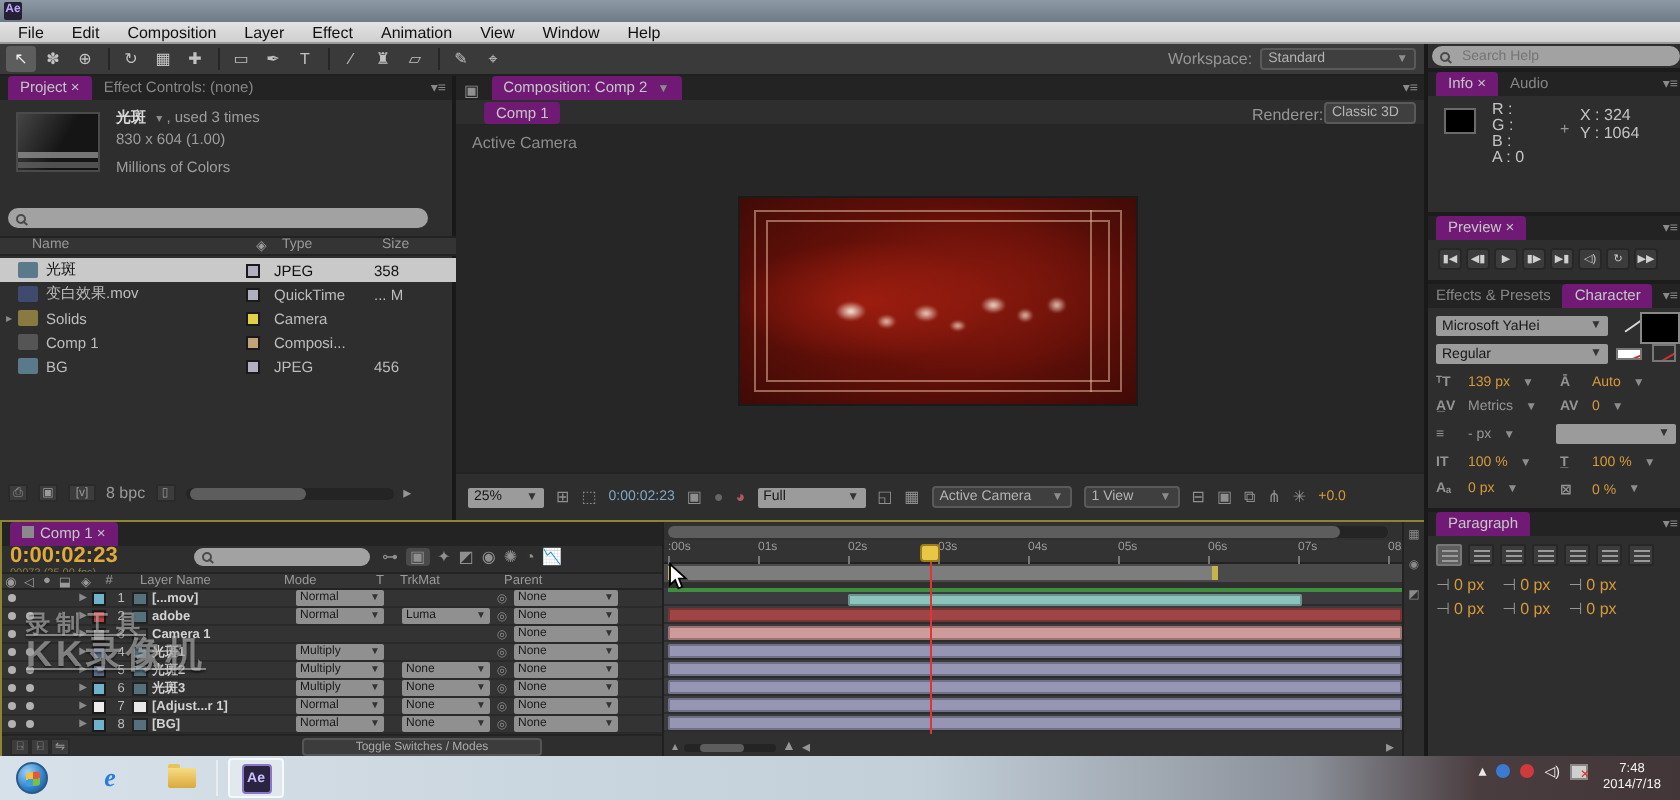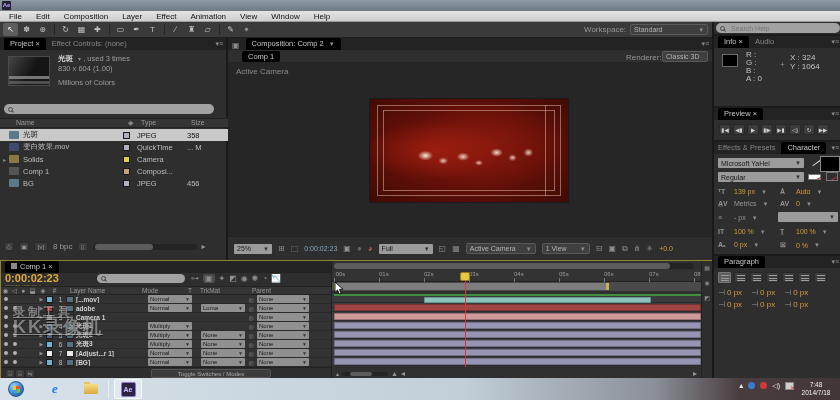--- a/index.html
+++ b/index.html
@@ -29,21 +29,21 @@
   .ddrop { background:#3f3f3f; border:1px solid #5a5a5a; color:#b4b4b4; border-radius:2px;
            display:flex; align-items:center; justify-content:space-between; padding:0 3px; height:11px; font-size:7px; }
   .ldrop { background:#9b9b9b; color:#161616; border-radius:1px; display:flex; align-items:center;
            justify-content:space-between; padding:0 3px; height:10px; font-size:7px; }
   .caret { color:#8d8d8d; font-size:6px; margin-left:3px; }
   .ldrop .caret { color:#333; }
 
   
   .panel { background:#2e2e2e; }
   .tabstrip { background:#232323; height:12px; display:flex; align-items:flex-end; gap:6px; padding-left:4px; }
-  .tab-active { background:#000000; color:#c6c6c6; padding:0 6px; height:12px; line-height:12px;
+  .tab-active { background:#701a75; color:#c6c6c6; padding:0 6px; height:12px; line-height:12px;
                 border-radius:2px 2px 0 0; font-size:7.5px; white-space:nowrap; }
   .tab-dim { color:#868686; line-height:12px; font-size:7.5px; white-space:nowrap; }
   .pmenu { position:absolute; right:3px; top:2px; color:#8a8a8a; font-size:7px; }
 
   
   #project-panel { left:0; top:38px; width:228px; height:222px; border-right:2px solid #191919; }
   #proj-thumb { left:8px; top:18px; width:42px; height:30px; border:1px solid #4a4a4a;
     background: linear-gradient(120deg,#454545,#151515 55%),#222;
     position:absolute; overflow:hidden; }
   #proj-thumb .band1 { position:absolute; left:0; bottom:6px; width:100%; height:3px; background:#8f8f8f; opacity:.8; }

